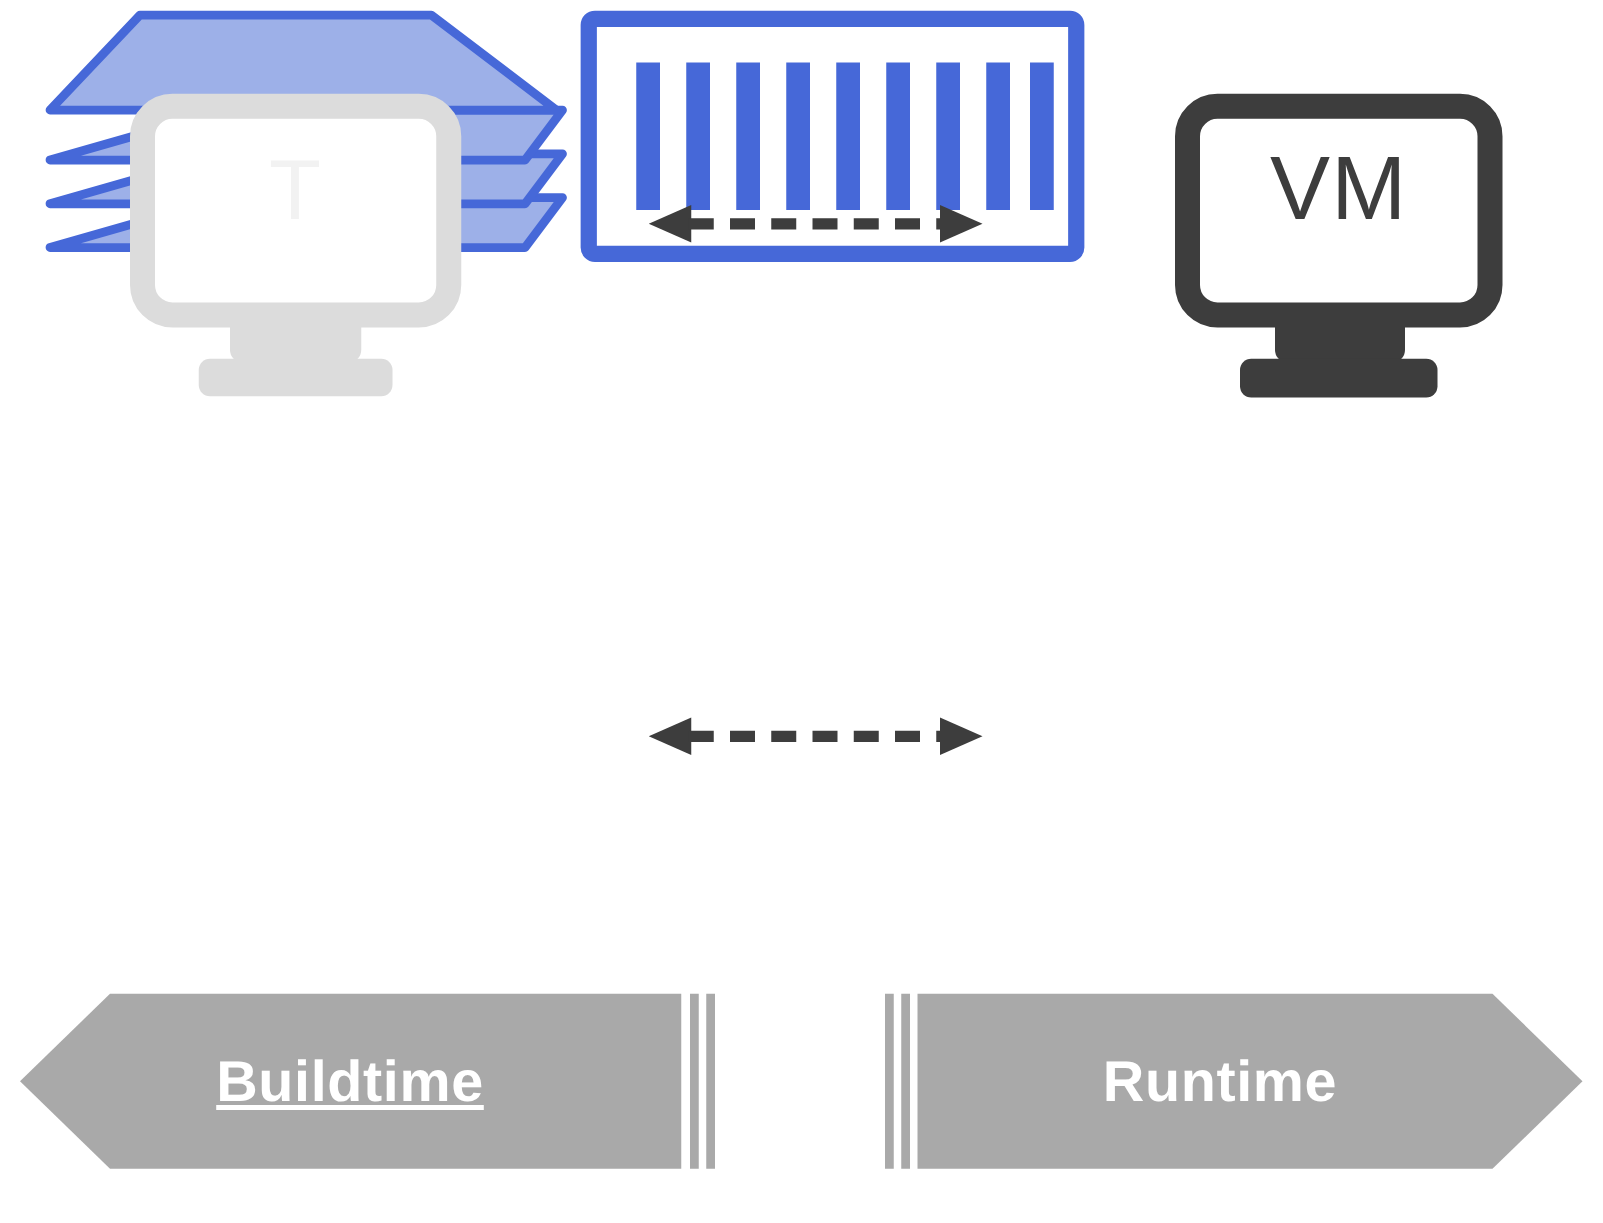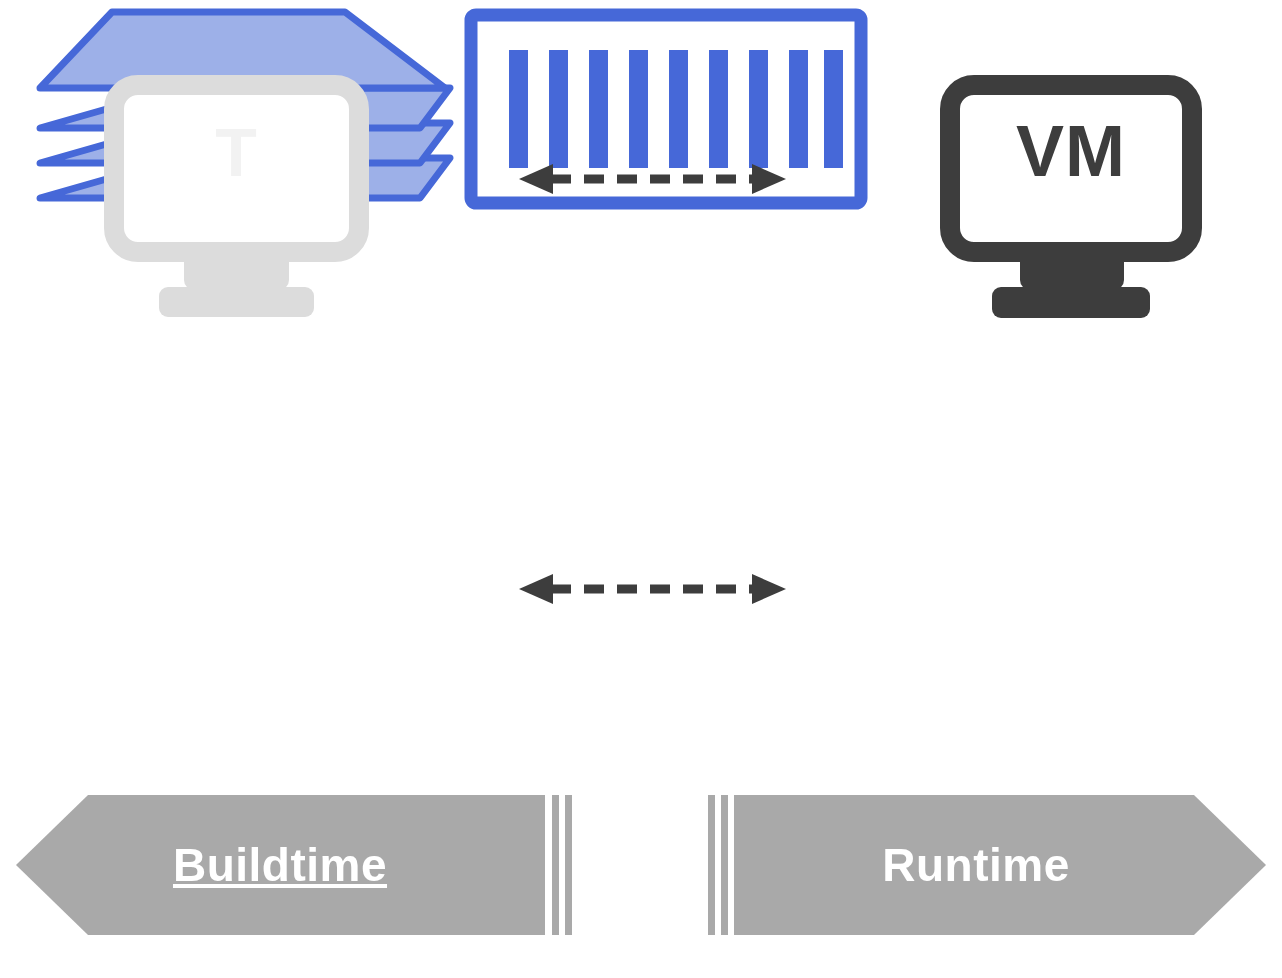--- a/index.html
+++ b/index.html
@@ -37,21 +37,21 @@
   .monitor .base {
     position: absolute;
     border-radius: 9px;
   }
   .monitor .label {
     position: absolute;
     left: 0;
     width: 100%;
     text-align: center;
     font-family: "Liberation Sans", sans-serif;
-    font-weight: 700;
+    font-weight: 400;
     letter-spacing: 1px;
     line-height: 1;
     white-space: nowrap;
   }
 
   
   #monitor-template {
     left: 104px; top: 75px;
     width: 265px; height: 245px;
   }

